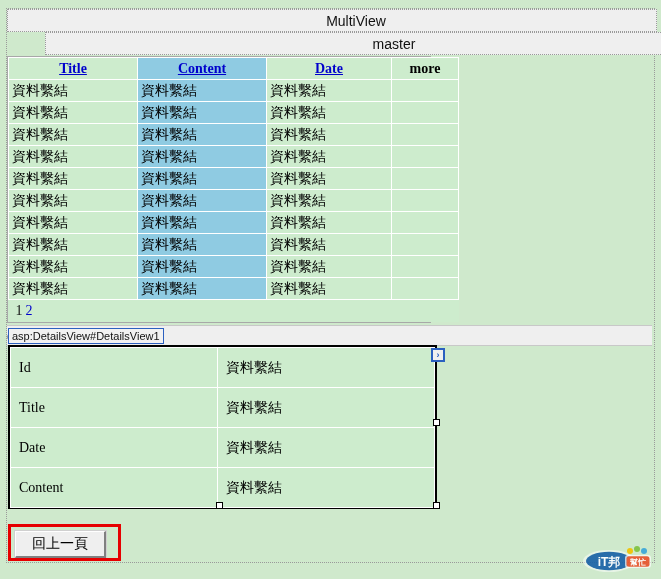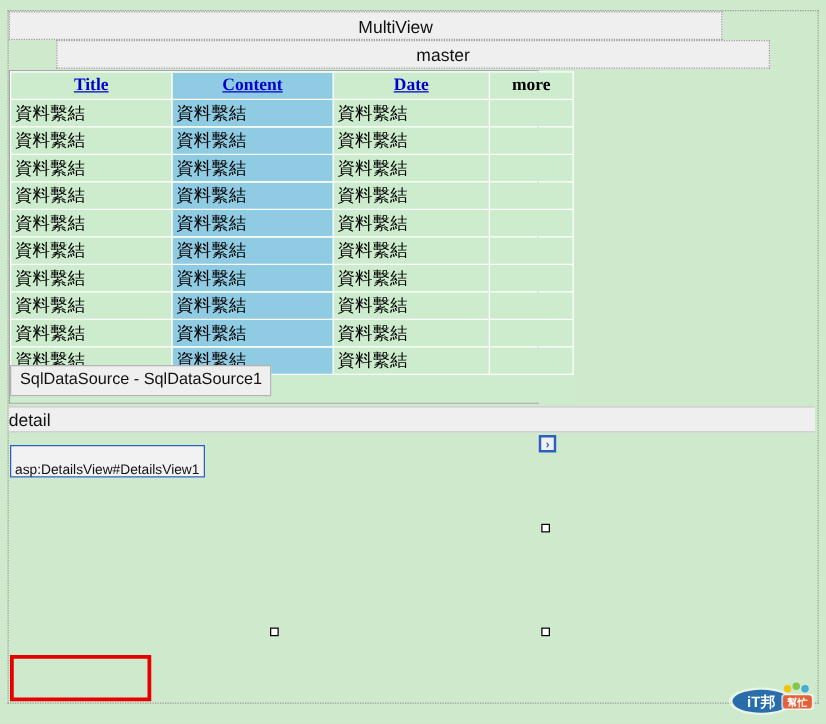--- a/index.html
+++ b/index.html
@@ -24,21 +24,21 @@
     top: 8px;
     width: 649px;
     height: 555px;
     border: 1px dotted #9a9a9a;
     box-sizing: border-box;
   }
 
   .band {
     position: absolute;
     left: 7px;
-    width: 571px;
+    width: 650px;
     background: #efefef;
     border: 1px dotted #9a9a9a;
     box-sizing: border-box;
     text-align: center;
     font-size: 14px;
     color: #111;
     line-height: 22px;
     height: 23px;
     padding-left: 48px;
   }
@@ -131,25 +131,24 @@
   .dv-tag {
     position: absolute;
     left: 8px;
     top: 328px;
     height: 16px;
     background: #f2f2f2;
     border: 1px solid #2b60c0;
     box-sizing: border-box;
     font-size: 11px;
     line-height: 14px;
-    padding: 12px 3px;
+    padding: 0 3px;
     color: #111;
     z-index: 6;
     white-space: nowrap;
-    margin-top: 28px;
   }
   .detailsview {
     position: absolute;
     left: 8px;
     top: 345px;
     width: 429px;
     height: 164px;
     border: 2px solid #000;
     box-sizing: border-box;
     background: #cdeccd;
@@ -337,36 +336,60 @@
       <tfoot>
         <tr class="pager-row">
           <td colspan="4">
             <span class="pager-cur">1</span><a href="#" class="pager-link">2</a>
           </td>
         </tr>
       </tfoot>
     </table>
   </div>
 
-  <div class="sds-box sds1">SqlDataSource - SqlDataSource1</div>
 
   <div class="band-detail">
     <span>detail</span>
   </div>
 
   <div class="dv-tag">asp:DetailsView#DetailsView1</div>
 
+  <div class="detailsview">
+    <table>
+      <tbody id="dv-body">
+          <tr>
+            <td class="dv-label">Id</td>
+            <td>資料繫結</td>
+          </tr>
+          <tr>
+            <td class="dv-label">Title</td>
+            <td>資料繫結</td>
+          </tr>
+          <tr>
+            <td class="dv-label">Date</td>
+            <td>資料繫結</td>
+          </tr>
+          <tr>
+            <td class="dv-label">Content</td>
+            <td>資料繫結</td>
+          </tr>
+        </tbody>
+    </table>
+  </div>
 
   <div class="handle" style="left:433px;  top:419px;"></div>
   <div class="handle" style="left:433px;  top:502px;"></div>
   <div class="handle" style="left:216px;  top:502px;"></div>
 
   <div class="smarttag">›</div>
 
 
+  <div class="btn-wrap">
+    <button class="btn-back">回上一頁</button>
+  </div>
   <div class="red-box"></div>
 
   <svg class="watermark" viewBox="0 0 76 34">
     <ellipse cx="30" cy="20" rx="26" ry="11" fill="#ffffff" opacity="0.55"></ellipse>
     <ellipse cx="30" cy="20" rx="23" ry="9.2" fill="#1b63a8"></ellipse>
     <text x="30" y="24.5" font-family="'Liberation Sans',sans-serif" font-size="12" font-weight="bold" fill="#ffffff" text-anchor="middle">iT邦</text>
     <rect x="46" y="14" width="26" height="13" rx="3" fill="#ffffff" opacity="0.7"></rect>
     <rect x="47.5" y="15.2" width="23" height="10.6" rx="2.5" fill="#e8552d"></rect>
     <text x="59" y="24" font-family="'Liberation Sans',sans-serif" font-size="8" font-weight="bold" fill="#ffffff" text-anchor="middle">幫忙</text>
     <circle cx="51" cy="10" r="3" fill="#f2c200"></circle>

